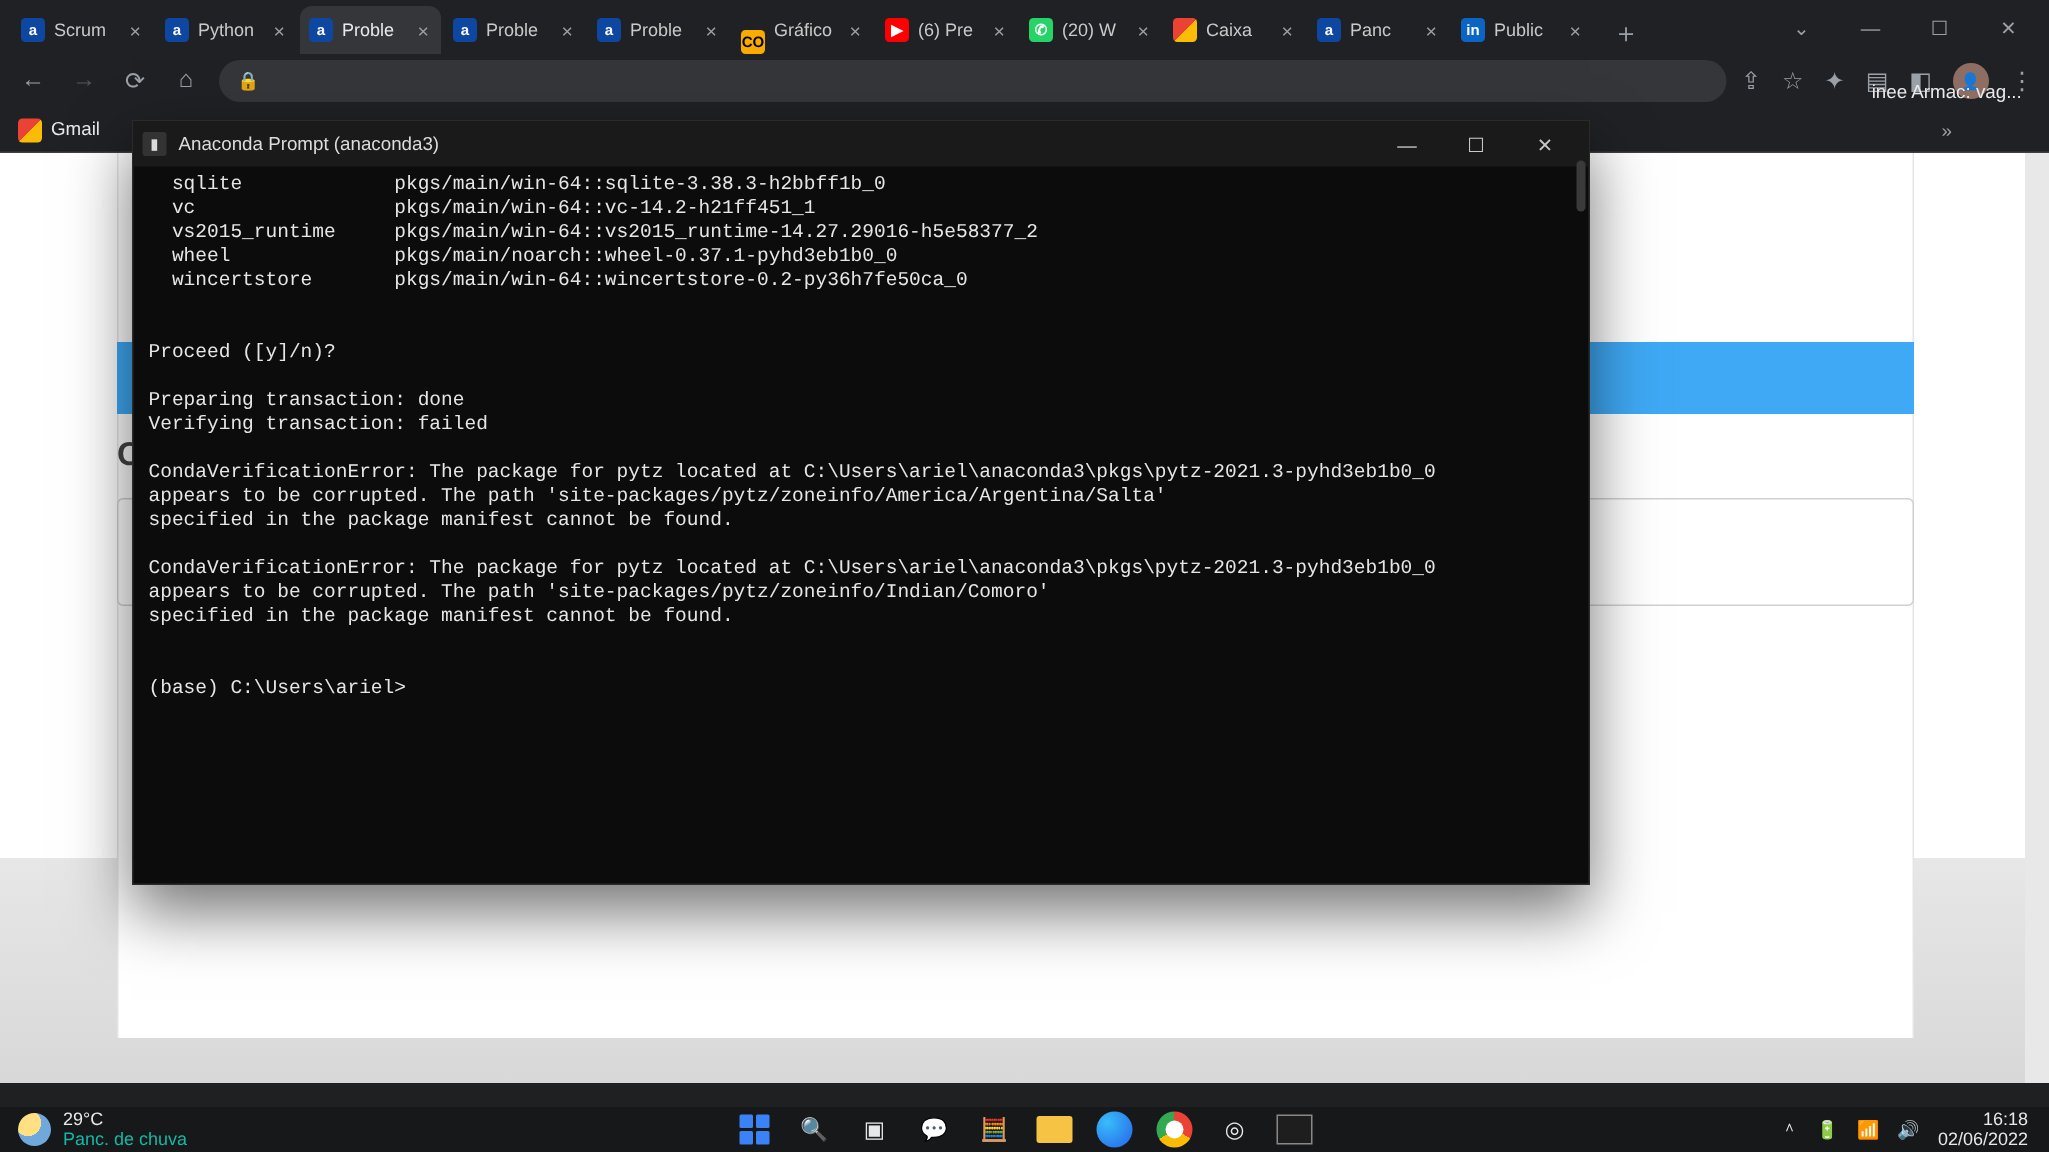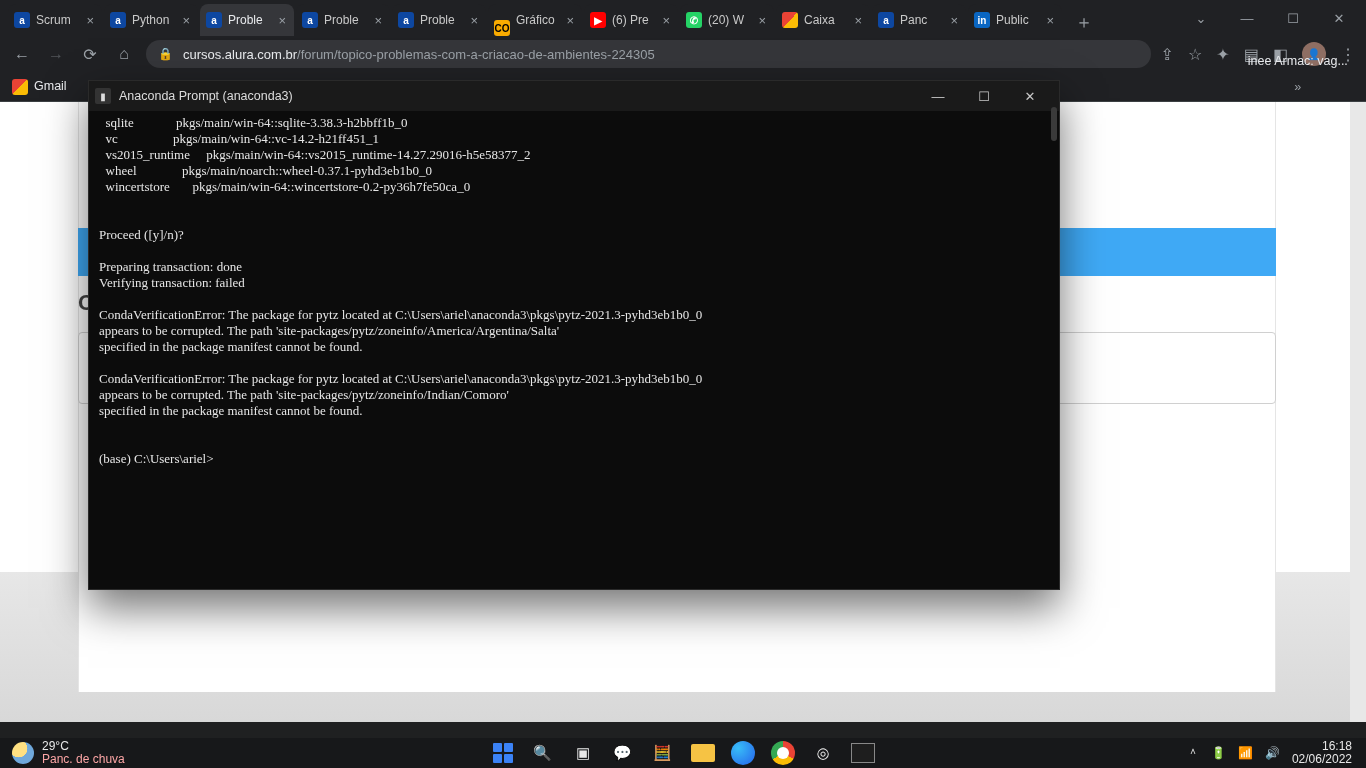--- a/index.html
+++ b/index.html
@@ -134,21 +134,21 @@
     width:16px; height:16px; background:#333; margin-right:8px; border-radius:2px;
     display:flex; align-items:center; justify-content:center; font-size:10px;
   }
   .term-title .spacer { flex:1; }
   .term-title .tb {
     width:46px; height:30px; display:flex; align-items:center; justify-content:center;
     color:#c8c8c8; font-size:13px;
   }
   .term-body {
     flex:1; padding:4px 10px 8px 10px;
-    font-family:Liberation Serif, serif;
+    font-family:Liberation Mono, monospace;
     font-size:13px; line-height:16px;
     white-space:pre; overflow:hidden; position:relative;
     color:#e6e6e6;
   }
   .term-scroll {
     position:absolute; right:2px; top:26px; width:6px; height:34px;
     background:#3a3a3a; border-radius:3px;
   }
 
   
@@ -259,23 +259,20 @@
     </div>
   </div>
 
   <div class="addrbar">
     <span class="nav-ico">←</span>
     <span class="nav-ico" style="opacity:.4">→</span>
     <span class="nav-ico">⟳</span>
     <span class="nav-ico">⌂</span>
     <div class="omnibox">
       <span class="lock">🔒</span>
-      <span>
-        <span class="url-host">cursos.alura.com.br</span><span class="url-path">/forum/topico-problemas-com-a-criacao-de-ambientes-224305</span>
-      </span>
     </div>
     <div class="addr-right">
       <span>⇪</span>
       <span>☆</span>
       <span>✦</span>
       <span>▤</span>
       <span>◧</span>
       <span class="avatar">👤</span>
       <span>⋮</span>
     </div>
@@ -337,21 +334,21 @@
 
 (base) C:\Users\ariel&gt;</div>
   <div class="term-scroll"></div>
 </div>
 
 <div class="taskbar">
   <div class="tb-weather">
     <div class="wicon"></div>
     <div class="wtxt">
       <div>29°C</div>
-      <div style="color:#fca5a5">Panc. de chuva</div>
+      <div style="color:#14b8a6">Panc. de chuva</div>
     </div>
   </div>
 
   <div class="tb-center">
     <div class="tb-btn">
         <div class="tb-start">
           <div></div>
           <div></div>
           <div></div>
           <div></div>

